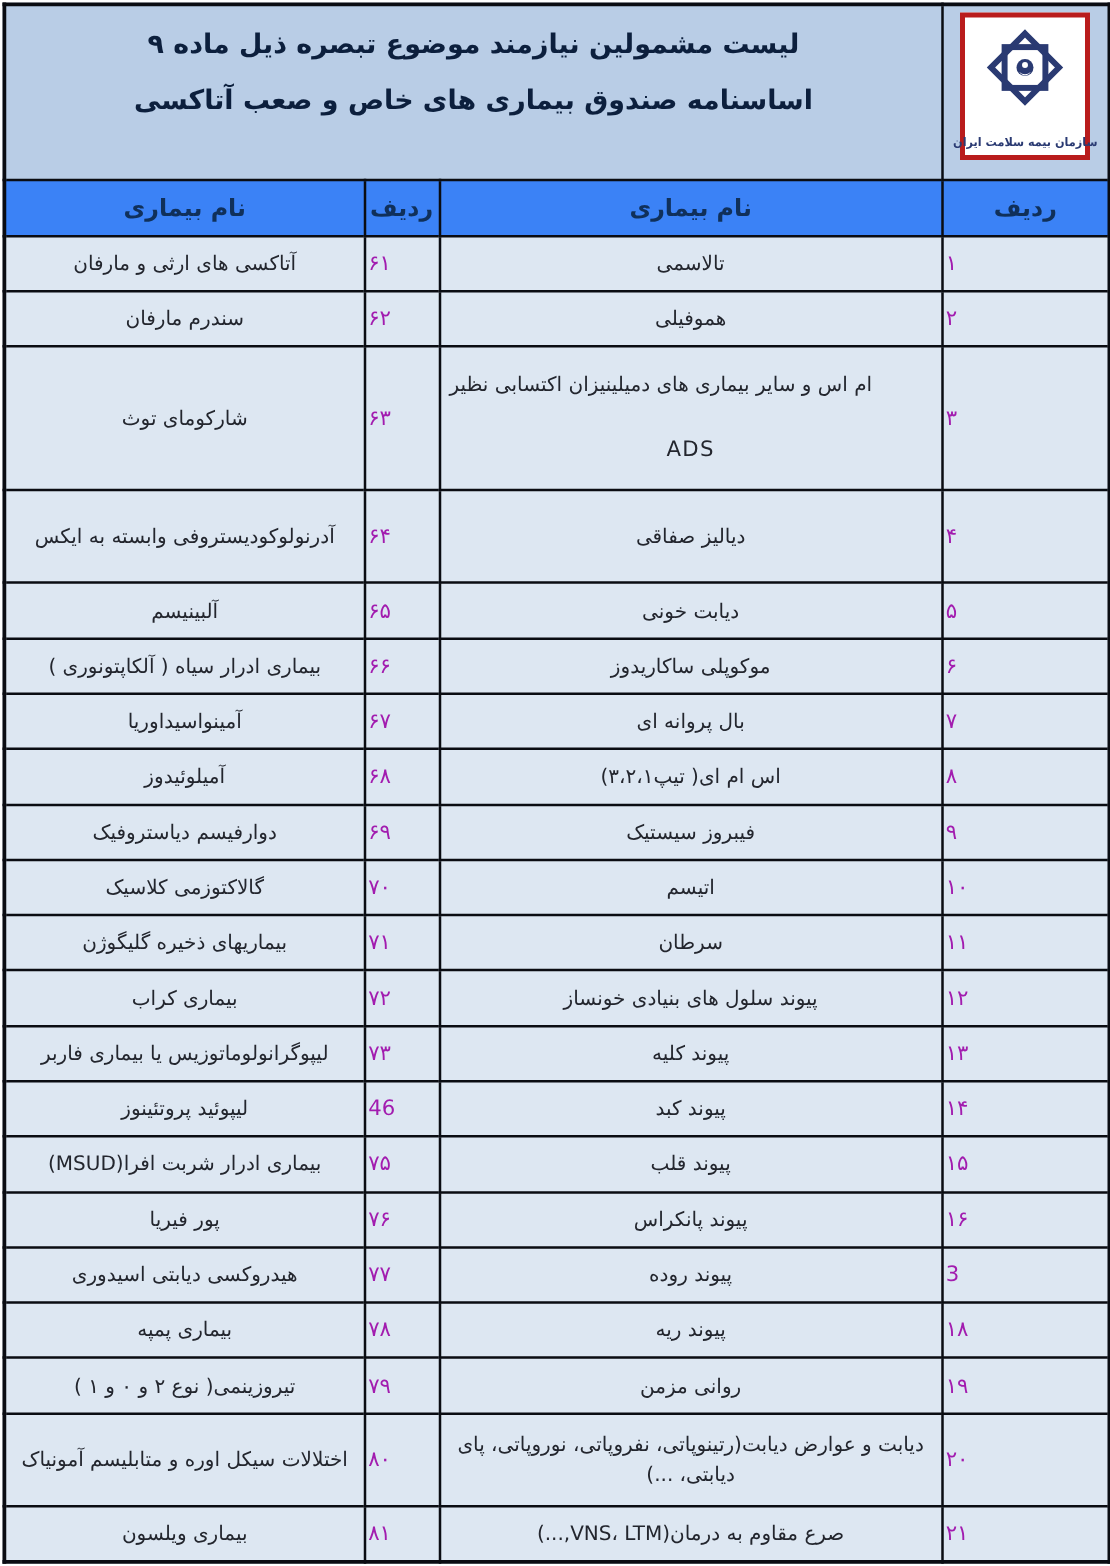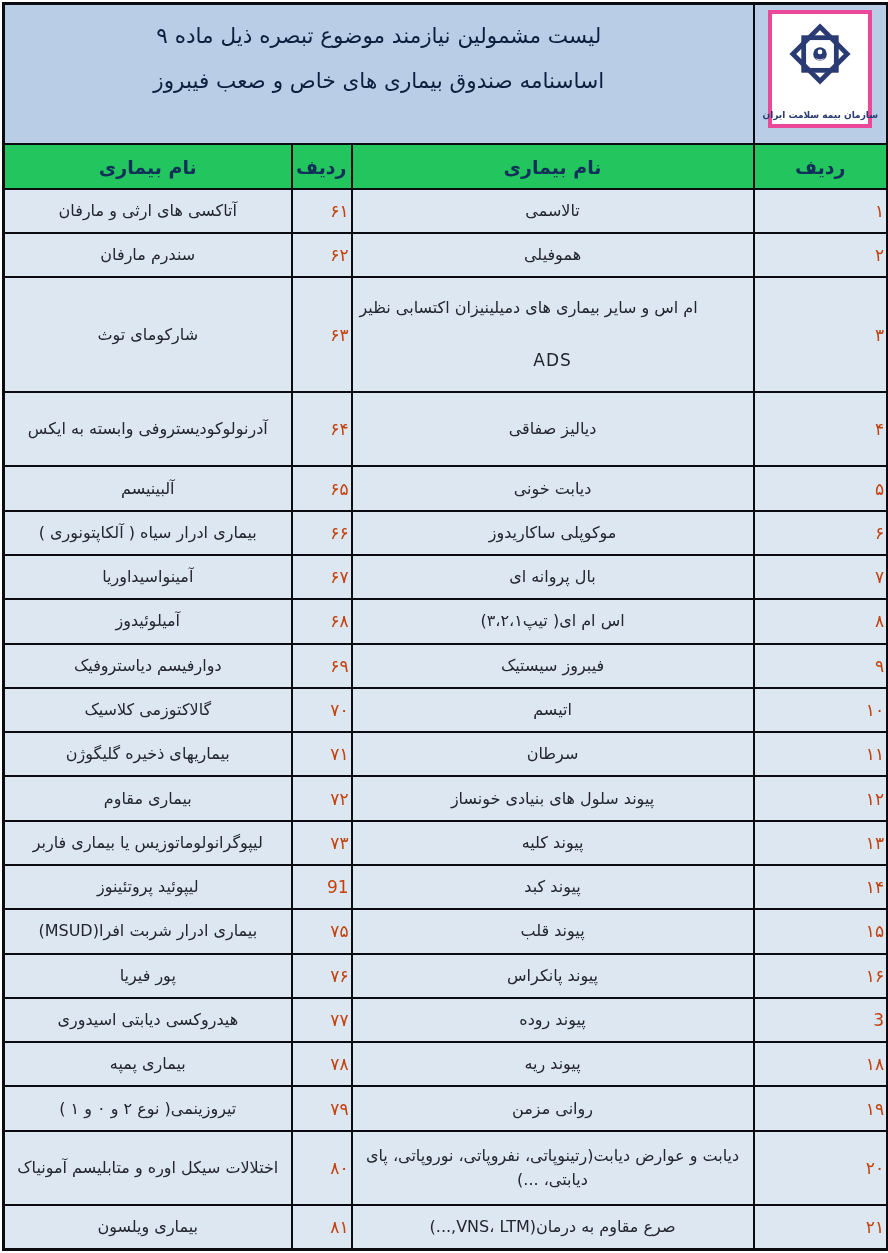--- a/index.html
+++ b/index.html
@@ -14,41 +14,41 @@
   }
   col.c-num-r{width:134px;}
   col.c-dis-m{width:402px;}
   col.c-num-l{width:60px;}
   col.c-dis-l{width:288px;}
   td,th{border:2px solid #0a0c12;vertical-align:middle;}
   
   tr.band-row{height:140px;}
   td.band{background:#b9cde6;}
   td.title-cell{text-align:center;padding:6px 8px 38px 8px;}
-  .t-line{font-weight:normal;color:#0c1f3d;font-size:21.5px;line-height:1.3;}
+  .t-line{font-weight:bold;color:#0c1f3d;font-size:21.5px;line-height:1.3;}
   .t-line + .t-line{margin-top:17px;}
   td.logo-cell{vertical-align:top;text-align:center;padding-top:5px;}
   .logo-box{
     display:inline-flex;flex-direction:column;align-items:center;justify-content:space-between;
-    width:104px;height:118px;background:#ffffff;border:4px solid #ec4899;
+    width:104px;height:118px;background:#ffffff;border:4px solid #b91c1c;
     box-sizing:border-box;padding:6px 2px 4px 2px;
   }
   .logo-caption{font-size:9px;color:#2a3a72;white-space:nowrap;font-weight:bold;transform:scaleY(1.05);}
   
   tr.head-row{height:44px;}
   tr.head-row th{
-    background:#22c55e;color:#10305a;font-size:19px;font-weight:bold;
+    background:#3b82f6;color:#10305a;font-size:19px;font-weight:bold;
     text-align:center;padding:2px 4px;
   }
   
   tr.r{height:44px;}
   tr.h-lg{height:114px;}
   tr.h-md{height:74px;}
   td.num{
-    text-align:right;font-size:17px;color:#c2410c;padding:1px 2px;
+    text-align:left;font-size:17px;color:#a21caf;padding:1px 2px;
   }
   td.disease{
     text-align:center;font-size:16px;color:#23262e;line-height:1.5;padding:2px 7px;
   }
   .align-start{text-align:right;}
   .ms-fa{text-align:left;}
   .ms-ads{text-align:center;margin-top:28px;font-size:17px;letter-spacing:1px;}
 </style>
 </head>
 <body>
@@ -73,21 +73,21 @@
           </g>
           <circle cx="50" cy="50" r="10" fill="#2a3a72"></circle>
           <circle cx="50" cy="47" r="3.5" fill="#ffffff"></circle>
           <path d="M43 55 q7 6 14 0 q-7 9 -14 0 z" fill="#ffffff"></path>
         </svg>
         <div class="logo-caption">سازمان بیمه سلامت ایران</div>
       </div>
     </td>
     <td class="band title-cell" colspan="3">
       <div class="t-line">لیست مشمولین نیازمند موضوع تبصره ذیل ماده ۹</div>
-      <div class="t-line">اساسنامه صندوق بیماری های خاص و صعب فیبروز</div>
+      <div class="t-line">اساسنامه صندوق بیماری های خاص و صعب آتاکسی</div>
     </td>
   </tr>
 
   <tr class="head-row">
     <th>ردیف</th>
     <th>نام بیماری</th>
     <th>ردیف</th>
     <th>نام بیماری</th>
   </tr>
 
@@ -157,32 +157,32 @@
   <tr class="r">
     <td class="num">۱۱</td>
     <td class="disease">سرطان</td>
     <td class="num">۷۱</td>
     <td class="disease">بیماریهای ذخیره گلیگوژن</td>
   </tr>
   <tr class="r">
     <td class="num">۱۲</td>
     <td class="disease">پیوند سلول های بنیادی خونساز</td>
     <td class="num">۷۲</td>
-    <td class="disease">بیماری مقاوم</td>
+    <td class="disease">بیماری کراب</td>
   </tr>
   <tr class="r">
     <td class="num">۱۳</td>
     <td class="disease">پیوند کلیه</td>
     <td class="num">۷۳</td>
     <td class="disease">لیپوگرانولوماتوزیس یا بیماری فاربر</td>
   </tr>
   <tr class="r">
     <td class="num">۱۴</td>
     <td class="disease">پیوند کبد</td>
-    <td class="num">91</td>
+    <td class="num">46</td>
     <td class="disease">لیپوئید پروتئینوز</td>
   </tr>
   <tr class="r">
     <td class="num">۱۵</td>
     <td class="disease">پیوند قلب</td>
     <td class="num">۷۵</td>
     <td class="disease">بیماری ادرار شربت افرا(MSUD)</td>
   </tr>
   <tr class="r">
     <td class="num">۱۶</td>

